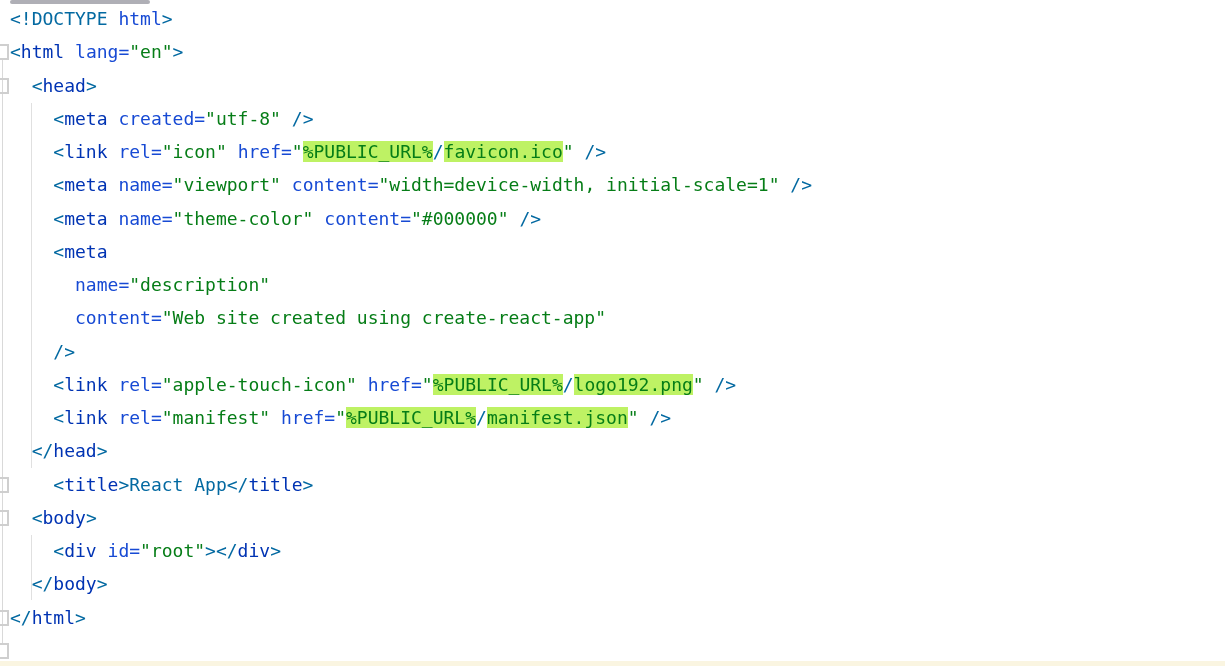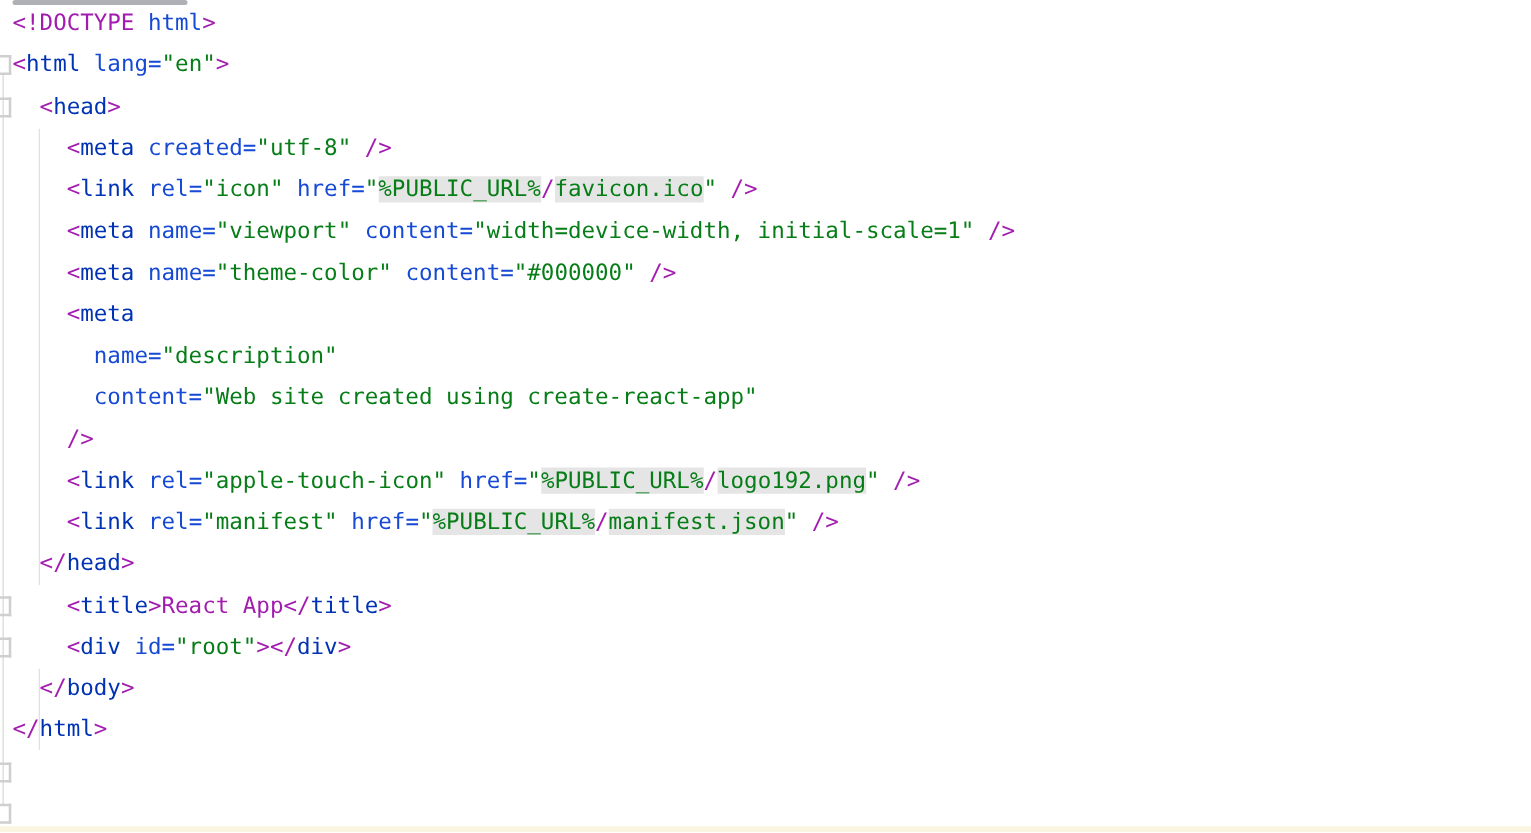--- a/index.html
+++ b/index.html
@@ -60,25 +60,25 @@
     z-index: 3;
   }
   .code-line {
     height: 33.25px;
     line-height: 33.25px;
     padding-left: 10px;
     white-space: pre;
     font-size: 18px;
     color: #000000;
   }
-  .tk-p  { color: #a21caf; }
+  .tk-p  { color: #0369a1; }
   .tk-t  { color: #0033b3; }
   .tk-a  { color: #174ad4; }
   .tk-s  { color: #067d17; }
-  .tk-sh { color: #067d17; background: #e5e5e5; }
+  .tk-sh { color: #067d17; background: #bef264; }
 </style>
 </head>
 <body>
 
 <div class="editor">
   <div class="top-scrollbar"></div>
   <div class="gutter-overlay">
       <div class="fold-line" style="top: 60px; height: 584px;"></div>
       <div class="fold-bracket" style="top: 44.25px;"></div>
       <div class="fold-bracket" style="top: 77.5px;"></div>
@@ -98,18 +98,19 @@
       <div class="code-line"><span class="tk-p">    &lt;</span><span class="tk-t">meta</span><span class="tk-p"> </span><span class="tk-a">name=</span><span class="tk-s">"viewport"</span><span class="tk-p"> </span><span class="tk-a">content=</span><span class="tk-s">"width=device-width, initial-scale=1"</span><span class="tk-p"> /&gt;</span></div>
       <div class="code-line"><span class="tk-p">    &lt;</span><span class="tk-t">meta</span><span class="tk-p"> </span><span class="tk-a">name=</span><span class="tk-s">"theme-color"</span><span class="tk-p"> </span><span class="tk-a">content=</span><span class="tk-s">"#000000"</span><span class="tk-p"> /&gt;</span></div>
       <div class="code-line"><span class="tk-p">    &lt;</span><span class="tk-t">meta</span></div>
       <div class="code-line"><span class="tk-p">      </span><span class="tk-a">name=</span><span class="tk-s">"description"</span></div>
       <div class="code-line"><span class="tk-p">      </span><span class="tk-a">content=</span><span class="tk-s">"Web site created using create-react-app"</span></div>
       <div class="code-line"><span class="tk-p">    /&gt;</span></div>
       <div class="code-line"><span class="tk-p">    &lt;</span><span class="tk-t">link</span><span class="tk-p"> </span><span class="tk-a">rel=</span><span class="tk-s">"apple-touch-icon"</span><span class="tk-p"> </span><span class="tk-a">href=</span><span class="tk-s">"</span><span class="tk-sh">%PUBLIC_URL%</span><span class="tk-p">/</span><span class="tk-sh">logo192.png</span><span class="tk-s">"</span><span class="tk-p"> /&gt;</span></div>
       <div class="code-line"><span class="tk-p">    &lt;</span><span class="tk-t">link</span><span class="tk-p"> </span><span class="tk-a">rel=</span><span class="tk-s">"manifest"</span><span class="tk-p"> </span><span class="tk-a">href=</span><span class="tk-s">"</span><span class="tk-sh">%PUBLIC_URL%</span><span class="tk-p">/</span><span class="tk-sh">manifest.json</span><span class="tk-s">"</span><span class="tk-p"> /&gt;</span></div>
       <div class="code-line"><span class="tk-p">  &lt;/</span><span class="tk-t">head</span><span class="tk-p">&gt;</span></div>
       <div class="code-line"><span class="tk-p">    &lt;</span><span class="tk-t">title</span><span class="tk-p">&gt;React App&lt;/</span><span class="tk-t">title</span><span class="tk-p">&gt;</span></div>
+      <div class="code-line"><span class="tk-p">  &lt;</span><span class="tk-t">body</span><span class="tk-p">&gt;</span></div>
       <div class="code-line"><span class="tk-p">    &lt;</span><span class="tk-t">div</span><span class="tk-p"> </span><span class="tk-a">id=</span><span class="tk-s">"root"</span><span class="tk-p">&gt;&lt;/</span><span class="tk-t">div</span><span class="tk-p">&gt;</span></div>
       <div class="code-line"><span class="tk-p">  &lt;/</span><span class="tk-t">body</span><span class="tk-p">&gt;</span></div>
       <div class="code-line"><span class="tk-p">&lt;/</span><span class="tk-t">html</span><span class="tk-p">&gt;</span></div>
     </div>
   <div class="bottom-band"></div>
 </div>
 
 </body></html>

